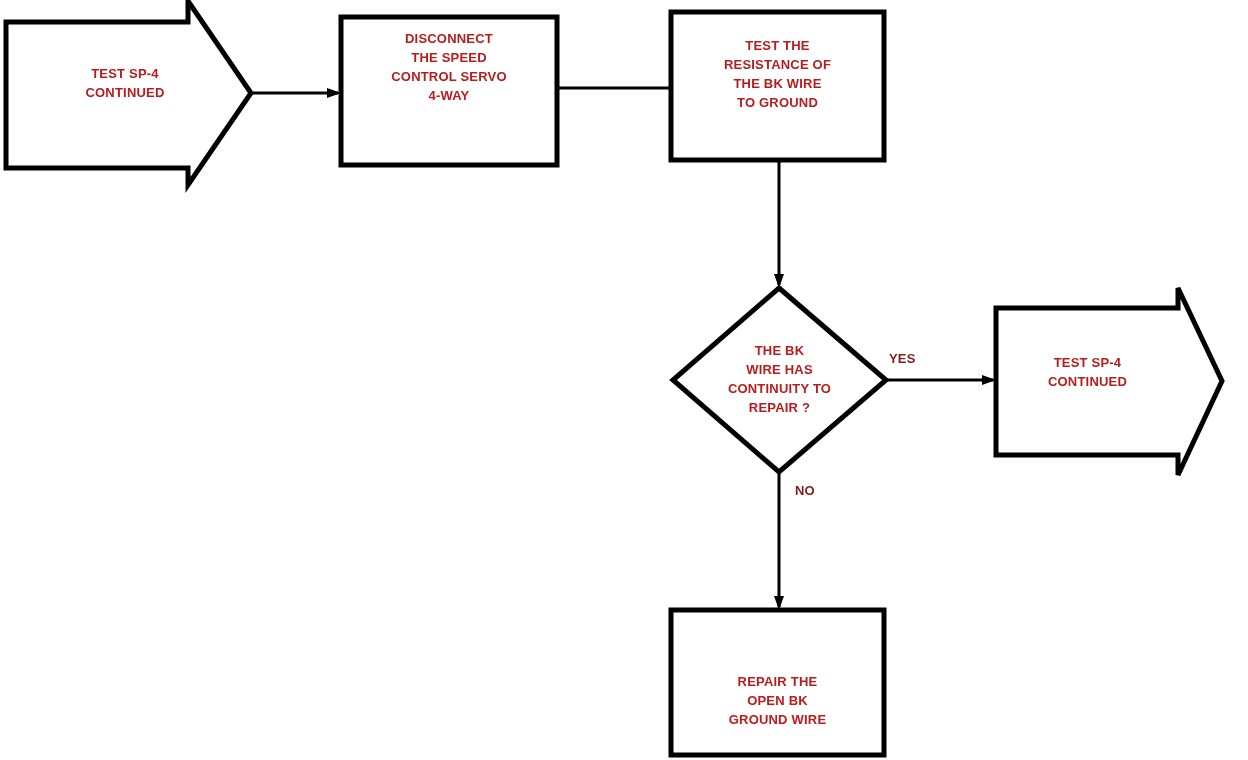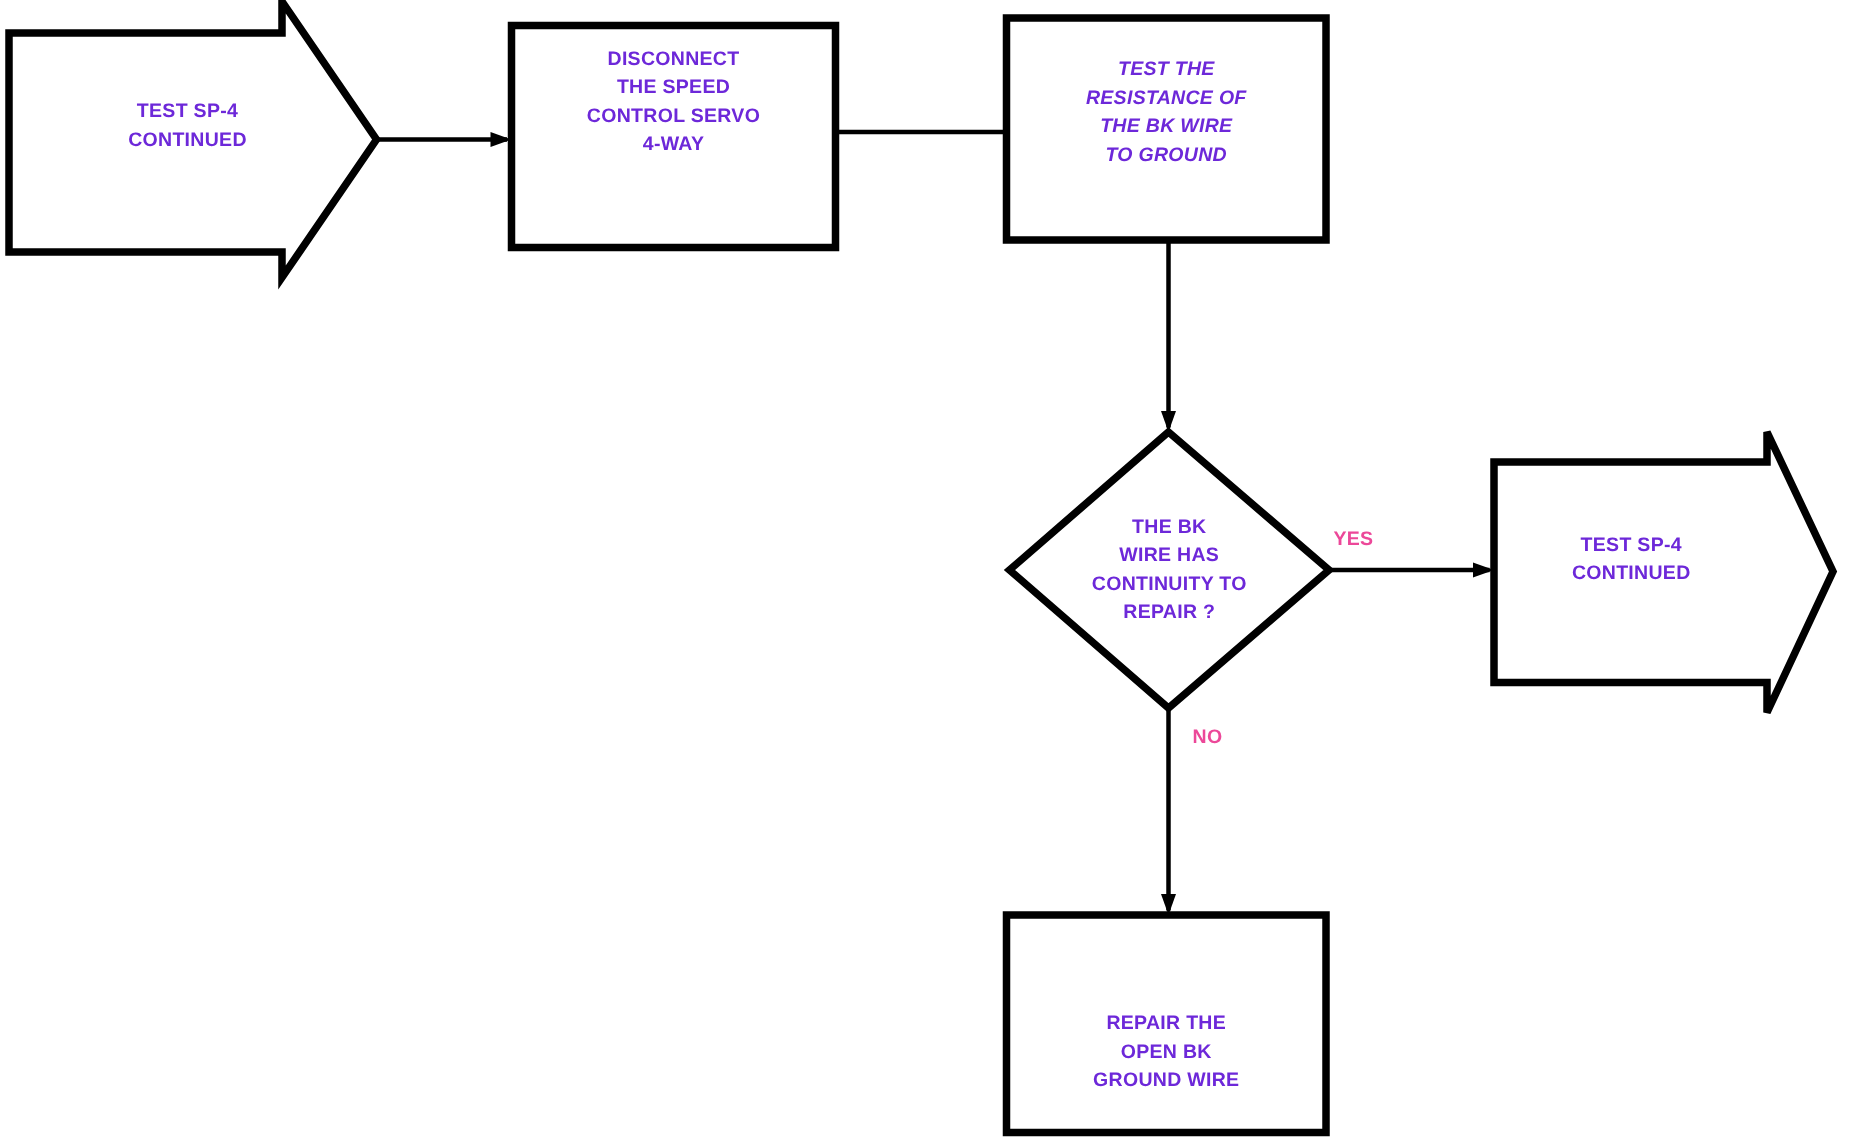--- a/index.html
+++ b/index.html
@@ -21,40 +21,40 @@
     width: 1248px;
     height: 760px;
   }
   .node-text {
     position: absolute;
     text-align: center;
     font-family: "Liberation Sans", sans-serif;
     font-weight: bold;
     font-size: 13px;
     line-height: 19px;
-    color: #6d28d9;
+    color: #b91c1c;
     letter-spacing: 0.2px;
     white-space: pre-line;
     pointer-events: none;
   }
   .edge-label {
     position: absolute;
     font-family: "Liberation Sans", sans-serif;
     font-weight: bold;
     font-size: 13px;
     line-height: 15px;
-    color: #ec4899;
+    color: #7f1d1d;
     letter-spacing: 0.2px;
     white-space: pre;
     pointer-events: none;
   }
   
   .t-start      { left: 10px;  top: 64px;  width: 230px; }
   .t-disconnect { left: 341px; top: 29px;  width: 216px; }
-  .t-testres    { left: 671px; top: 36px;  width: 213px; font-style: italic; }
+  .t-testres    { left: 671px; top: 36px;  width: 213px; }
   .t-decision   { left: 679px; top: 341px; width: 201px; }
   .t-end        { left: 996px; top: 353px; width: 183px; }
   .t-repair     { left: 671px; top: 672px; width: 213px; }
   
   .l-yes { left: 889px; top: 351px; }
   .l-no  { left: 795px; top: 483px; }
 </style>
 </head>
 <body>
 

